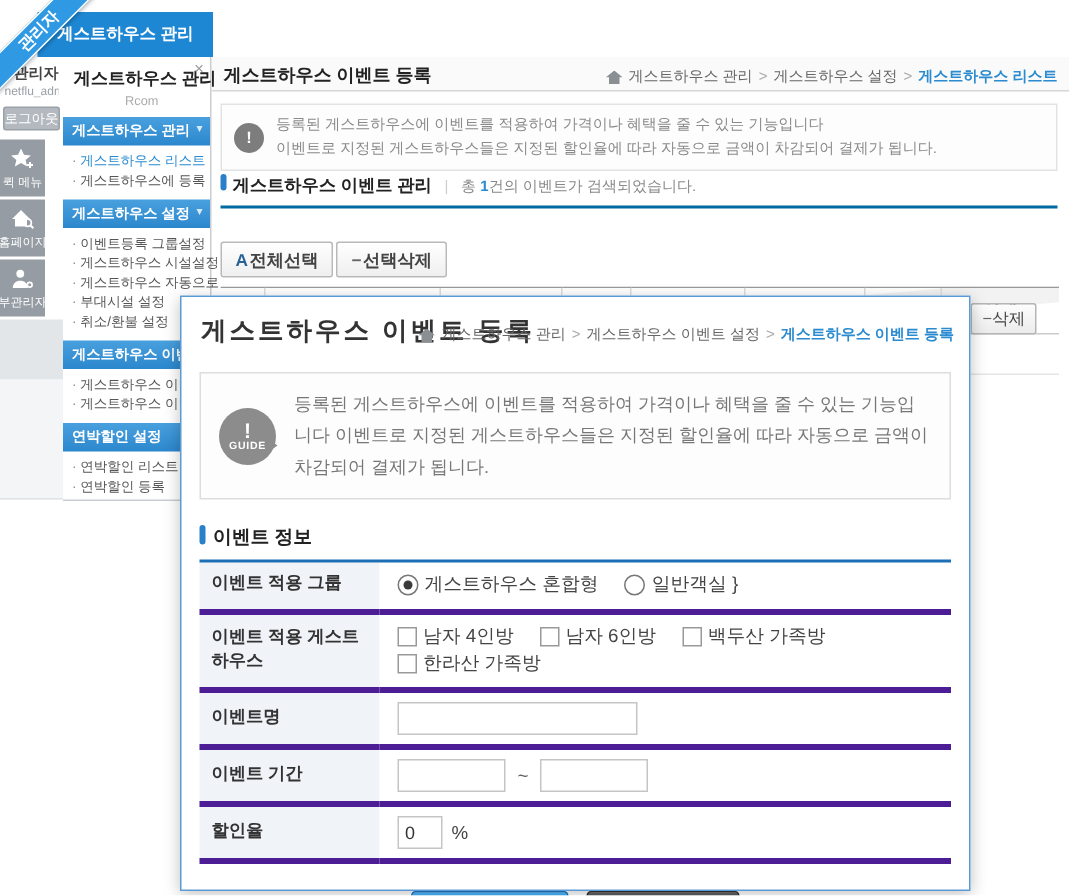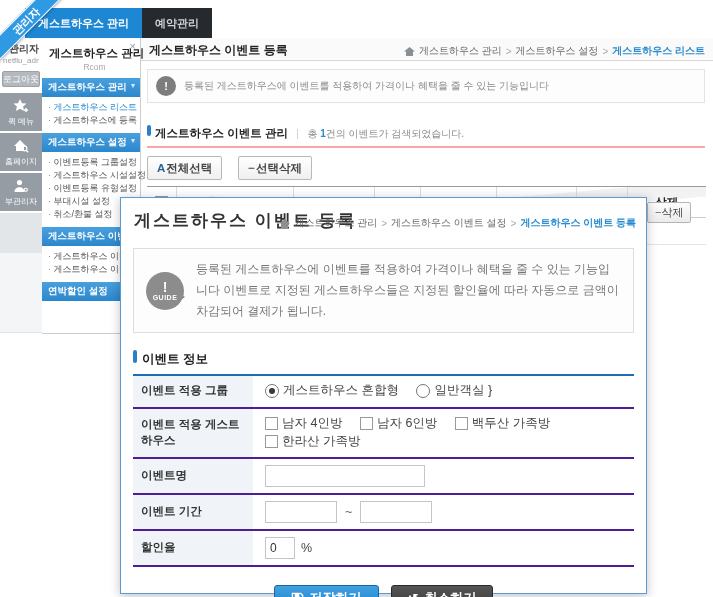--- a/index.html
+++ b/index.html
@@ -19,21 +19,21 @@
   .topnav .nav-item.active { background:#1e87d3; color:#fff; }
 
   
   .rail { position:absolute; left:0; top:38px; width:42px; z-index:2; }
   .rail-user { padding:4px 3px 2px 3px; text-align:right; }
   .rail-role { font-size:10px; font-weight:bold; color:#444; }
   .rail-id { font-size:8px; color:#9aa0a5; white-space:nowrap; overflow:hidden; }
   .logout-btn { display:block; width:38px; margin:4px auto 6px auto; height:16px;
     background:#b3b9bf; border:1px solid #9aa1a7; border-radius:2px; color:#fff;
     font-size:9px; line-height:14px; text-align:center; cursor:pointer; }
-  .rail-tile { width:42px; height:38px; background:#959ca3; margin-bottom:2px;
+  .rail-tile { width:30px; height:38px; background:#959ca3; margin-bottom:2px;
     display:flex; flex-direction:column; align-items:center; justify-content:center; cursor:pointer; }
   .rail-tile .tile-icon { height:16px; display:flex; align-items:center; }
   .rail-tile .tile-label { font-size:8px; color:#fff; margin-top:2px; white-space:nowrap; }
   .rail-filler { width:42px; height:40px; background:#e2e6e8; }
   .rail-filler2 { width:42px; height:80px; background:#f3f5f6; border-bottom:1px solid #e0e3e5; }
 
   
   .sidebar { position:absolute; left:42px; top:38px; width:99px; height:296px;
     background:#fff; border-right:1px solid #c9cdd1; border-bottom:1px solid #c9cdd1; z-index:3; }
   .sb-titlebar { position:relative; padding:5px 6px 1px 7px; }
@@ -56,29 +56,29 @@
   .crumbs .crumb { cursor:pointer; }
   .crumbs .crumb.last { color:#2a8bd0; font-weight:bold; }
   .crumbs .sep { color:#aaa; }
 
   .guide-box { margin:8px 8px 0 6px; border:1px solid #e3e3e3; background:#fdfdfd;
     display:flex; align-items:center; padding:6px 8px; gap:8px; }
   .guide-mini-icon { width:20px; height:20px; min-width:20px; border-radius:50%; background:#7d7d7d;
     color:#fff; font-size:11px; font-weight:bold; text-align:center; line-height:20px; }
   .guide-text-sm { font-size:10px; color:#8a8a8a; line-height:1.55; }
 
-  .section-line { position:relative; margin:20px 8px 0 6px; padding-left:8px;
-    border-bottom:2px solid #fca5a5; padding-bottom:5px; white-space:nowrap; }
+  .section-line { position:relative; margin:0 8px 0 6px; padding-left:8px;
+    border-bottom:2px solid #0369a1; padding-bottom:5px; white-space:nowrap; }
   .section-bullet { position:absolute; left:0; top:2px; width:4px; height:11px; background:#2a7fc9; border-radius:2px; }
   .section-title { font-size:11.5px; font-weight:bold; color:#222; }
   .section-divider { color:#ccc; font-size:10px; margin:0 4px; }
   .section-note { font-size:10px; color:#888; }
   .section-note .count { color:#2a8bd0; font-weight:bold; }
 
-  .toolbar { margin:8px 8px 6px 6px; display:flex; gap:16px; align-items:flex-end; }
+  .toolbar { margin:22px 8px 6px 6px; display:flex; gap:2px; align-items:flex-end; }
   .btn-plain { height:24px; padding:0 9px; background:linear-gradient(#fff,#efefef);
     border:1px solid #b9b9b9; border-radius:2px; font-size:11.5px; font-weight:bold; color:#444;
     cursor:pointer; white-space:nowrap; }
   .btn-plain .pfx { color:#2a6496; margin-right:1px; }
   .btn-plain .pfx.minus { color:#666; }
   .btn-blue-lg { height:26px; padding:0 12px; background:linear-gradient(#3f9ddd,#2380c6);
     border:1px solid #1d6fae; border-radius:2px; font-size:12px; font-weight:bold; color:#fff;
     cursor:pointer; white-space:nowrap; }
   .btn-blue-lg .pfx { margin-right:2px; }
 
@@ -121,21 +121,21 @@
   .guide-excl { font-size:14px; font-weight:bold; line-height:13px; }
   .guide-label { font-size:7px; font-weight:bold; letter-spacing:.5px; }
   .modal-guide-text { font-size:12px; color:#777; line-height:1.75; }
 
   .form-section { position:relative; margin:16px 12px 0 12px; padding-left:9px;
     border-bottom:2px solid #1c6fb5; padding-bottom:6px; }
   .form-section .section-bullet { top:1px; height:13px; }
   .form-section-title { font-size:12.5px; font-weight:bold; color:#222; }
 
   .form-table { margin:0 12px; width:501px; border-collapse:collapse; }
-  .form-table td { border-bottom:2px solid #4c1d95; vertical-align:middle; }
+  .form-table td { border-bottom:4px solid #4c1d95; vertical-align:middle; }
   .cell-label { width:120px; background:#f0f4f8; font-size:11.5px; font-weight:bold;
     color:#333; padding:6px 4px 6px 8px; line-height:1.35; }
   .cell-value { padding:6px 6px 6px 12px; font-size:12.5px; color:#444; }
   .r1 td{height:31px;} .r2 td{height:42px;} .r3 td{height:35px;} .r4 td{height:35px;} .r5 td{height:35px;}
 
   .opt { display:inline-flex; align-items:center; margin-right:14px; cursor:pointer; white-space:nowrap; }
   .radio { position:relative; width:14px; height:14px; border:1px solid #777; border-radius:50%;
     background:#fff; margin-right:4px; display:inline-block; }
   .radio.checked::after { content:""; position:absolute; left:3px; top:3px; width:6px; height:6px;
     border-radius:50%; background:#3a3a3a; }
@@ -158,21 +158,20 @@
 </style>
 </head>
 <body>
 
 <div id="canvas">
 
   <div class="ribbon">관리자</div>
 
   <div class="topnav">
     <div class="nav-item active">게스트하우스 관리</div>
-    <div class="nav-item">예약관리</div>
   </div>
 
   <div class="rail">
     <div class="rail-user">
       <div class="rail-role">관리자</div>
       <div class="rail-id">netflu_admin</div>
     </div>
     <div class="logout-btn">로그아웃</div>
     <div class="rail-tile">
       <span class="tile-icon">
@@ -223,37 +222,41 @@
       <div class="sb-item">게스트하우스에 등록</div>
     </div>
 
     <div class="sb-section-header">
       <span>게스트하우스 설정</span>
       <span class="sb-arrow">▾</span>
     </div>
     <div class="sb-items">
       <div class="sb-item">이벤트등록 그룹설정</div>
       <div class="sb-item">게스트하우스 시설설정</div>
-      <div class="sb-item">이벤트등록 유형설정</div>
+      <div class="sb-item">게스트하우스 자동으로</div>
       <div class="sb-item">부대시설 설정</div>
       <div class="sb-item">취소/환불 설정</div>
     </div>
 
     <div class="sb-section-header">
       <span>게스트하우스 이벤트 설정</span>
       <span class="sb-arrow">▾</span>
     </div>
     <div class="sb-items">
       <div class="sb-item">게스트하우스 이벤트 리스트</div>
       <div class="sb-item">게스트하우스 이벤트 등록</div>
     </div>
 
     <div class="sb-section-header">
       <span>연박할인 설정</span>
       <span class="sb-arrow">▾</span>
+    </div>
+    <div class="sb-items">
+      <div class="sb-item">연박할인 리스트</div>
+      <div class="sb-item">연박할인 등록</div>
     </div>
   </div>
 
   <div class="main">
     <div class="page-titlebar">
       <div class="page-title">게스트하우스 이벤트 등록</div>
       <div class="crumbs">
         <svg width="11" height="9" viewBox="0 0 11 9">
             <path d="M0 4.5L5.5 0 11 4.5H9V9H2V4.5z" fill="#8a8f94"></path>
           </svg>
@@ -262,20 +265,21 @@
         <span class="crumb">게스트하우스 설정</span>
         <span class="sep">&gt;</span>
         <span class="crumb last">게스트하우스 리스트</span>
       </div>
     </div>
 
     <div class="guide-box">
       <div class="guide-mini-icon">!</div>
       <div class="guide-text-sm">
         <div>등록된 게스트하우스에 이벤트를 적용하여 가격이나 혜택을 줄 수 있는 기능입니다</div>
+        <div>이벤트로 지정된 게스트하우스들은 지정된 할인율에 따라 자동으로 금액이 차감되어 결제가 됩니다.</div>
       </div>
     </div>
 
     <div class="section-line">
       <span class="section-bullet"></span>
       <span class="section-title">게스트하우스 이벤트 관리</span>
       <span class="section-divider">|</span>
       <span class="section-note"><span>총 </span><span class="count">1</span><span>건의 이벤트가 검색되었습니다.</span></span>
     </div>
 

